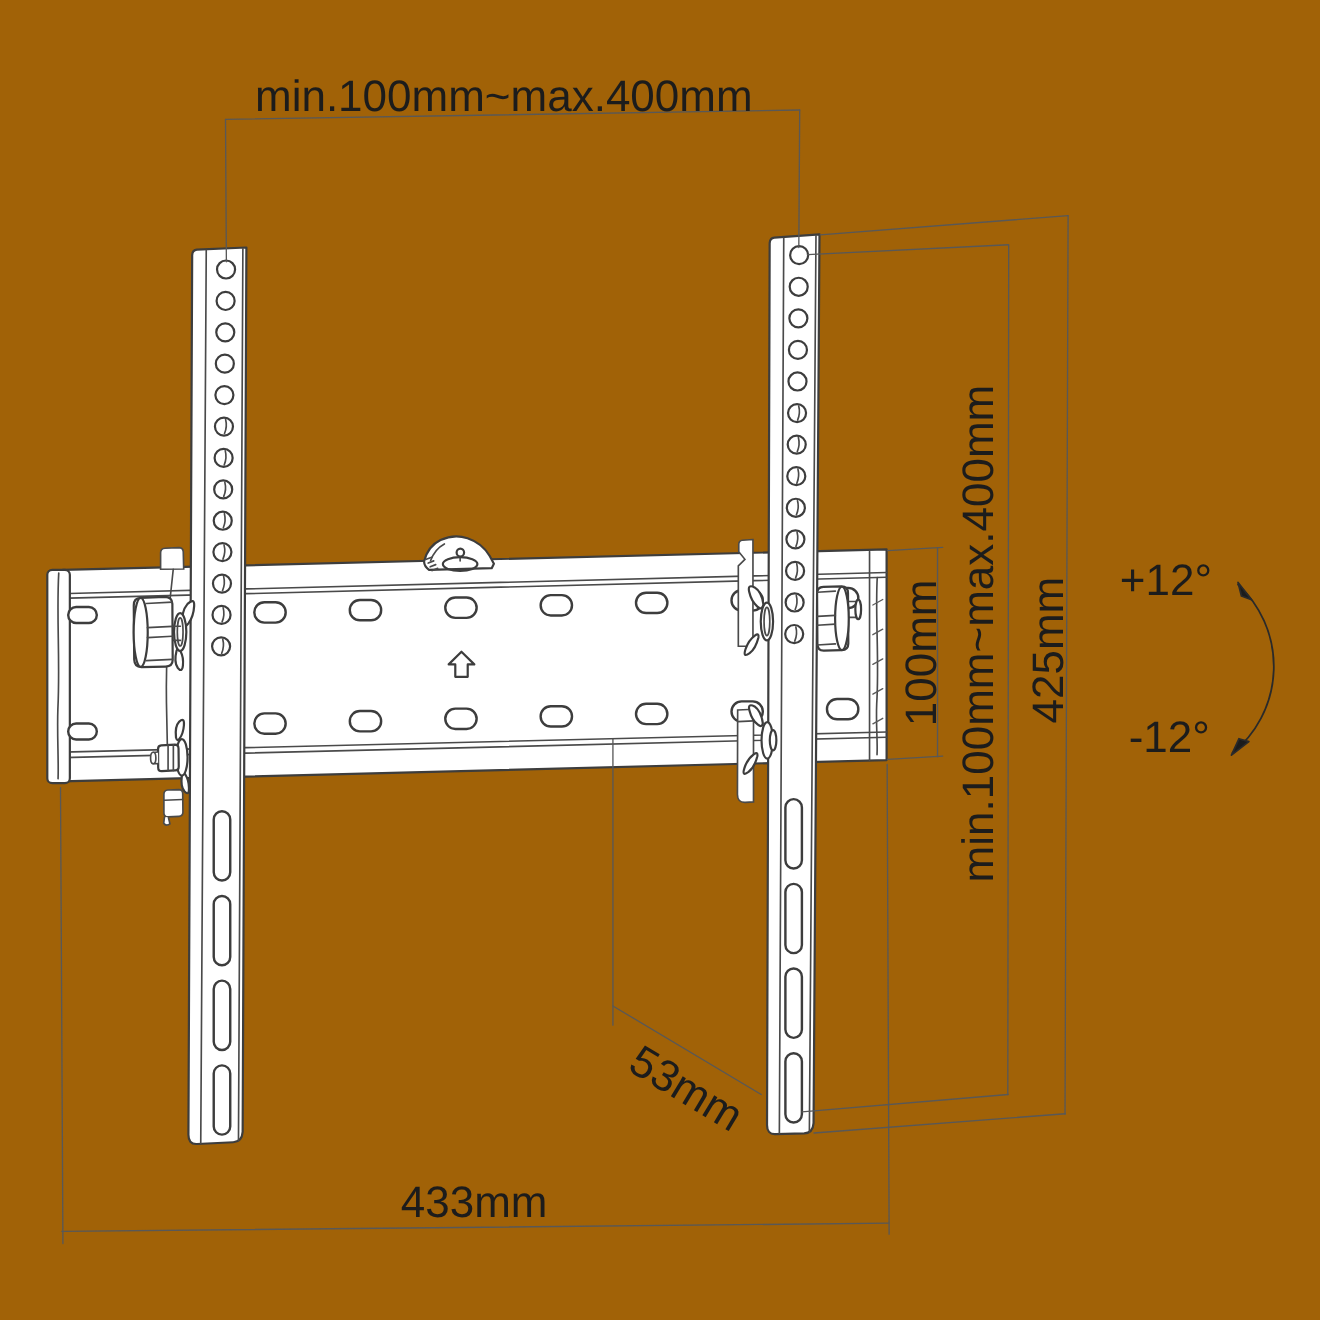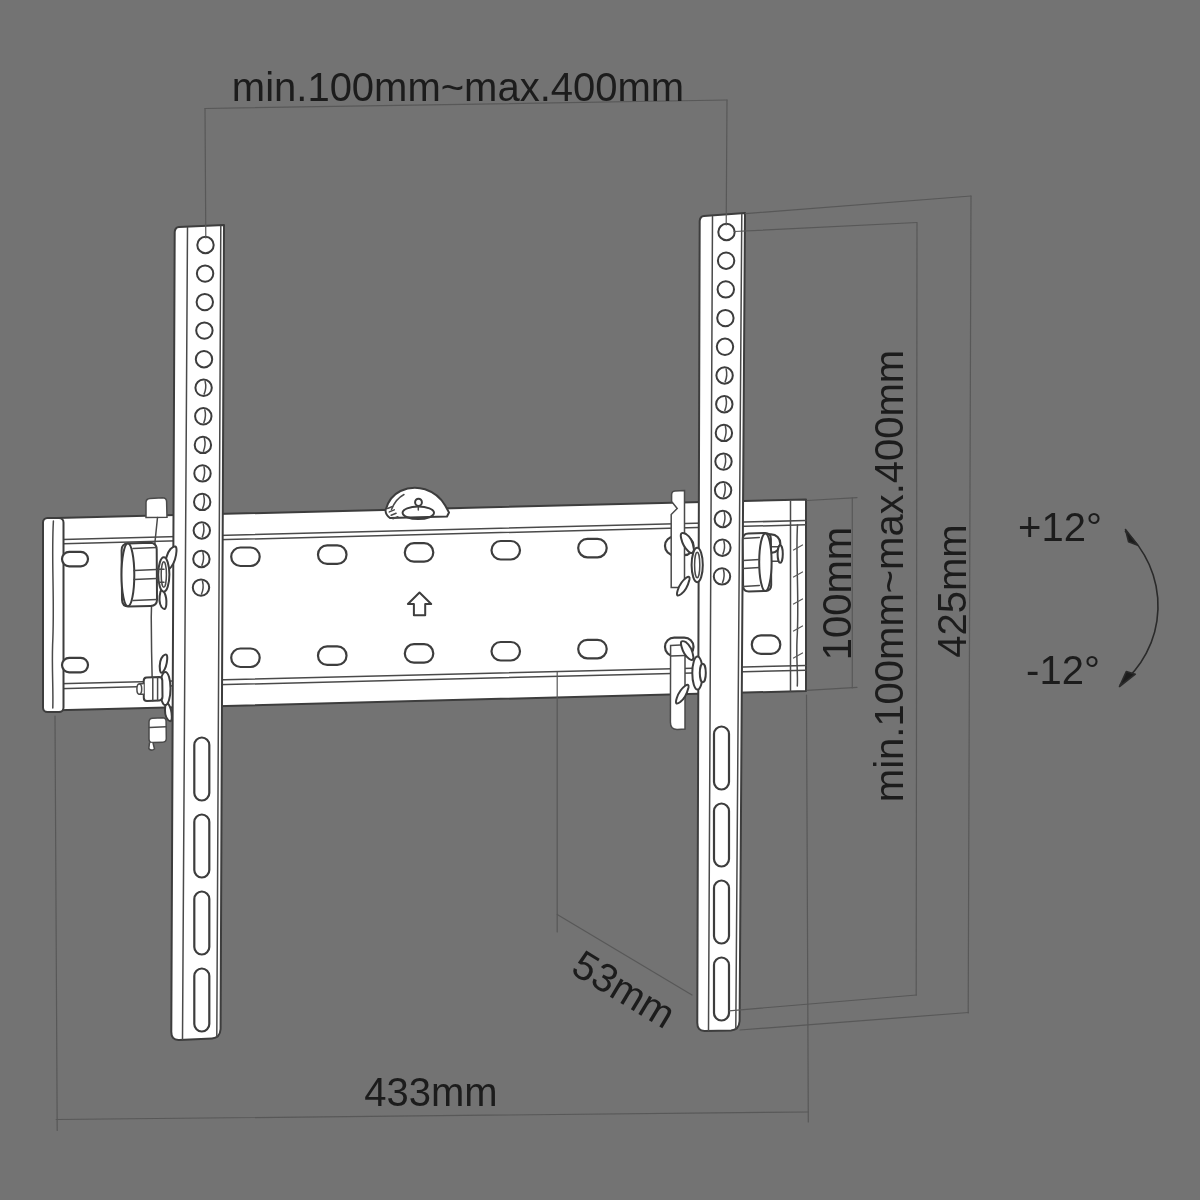--- a/index.html
+++ b/index.html
@@ -1,20 +1,20 @@
 <!DOCTYPE html>
 <html><head>
 <meta charset="utf-8">
 <style>
   html, body { margin: 0; padding: 0; background: #ffffff; }
   #stage {
     position: relative;
     width: 1200px;
     height: 1200px;
-    background: #737373;
+    background: #a16207;
     overflow: hidden;
     font-family: "Liberation Sans", sans-serif;
   }
   svg { display: block; }
   .ln   { stroke: #4a4a4a; stroke-width: 1.5; stroke-linecap: round; }
   .ln2  { stroke: #3d3d3d; stroke-width: 2;   stroke-linecap: round; stroke-linejoin: round; }
   .hole { stroke: #3d3d3d; stroke-width: 2; }
   .slot { stroke: #3d3d3d; stroke-width: 2.2; }
   .dim  { stroke: #585858; stroke-width: 1.2; stroke-linecap: round; }
   .lnt  { stroke: #5a5a5a; stroke-width: 1.2; stroke-linecap: round; }

